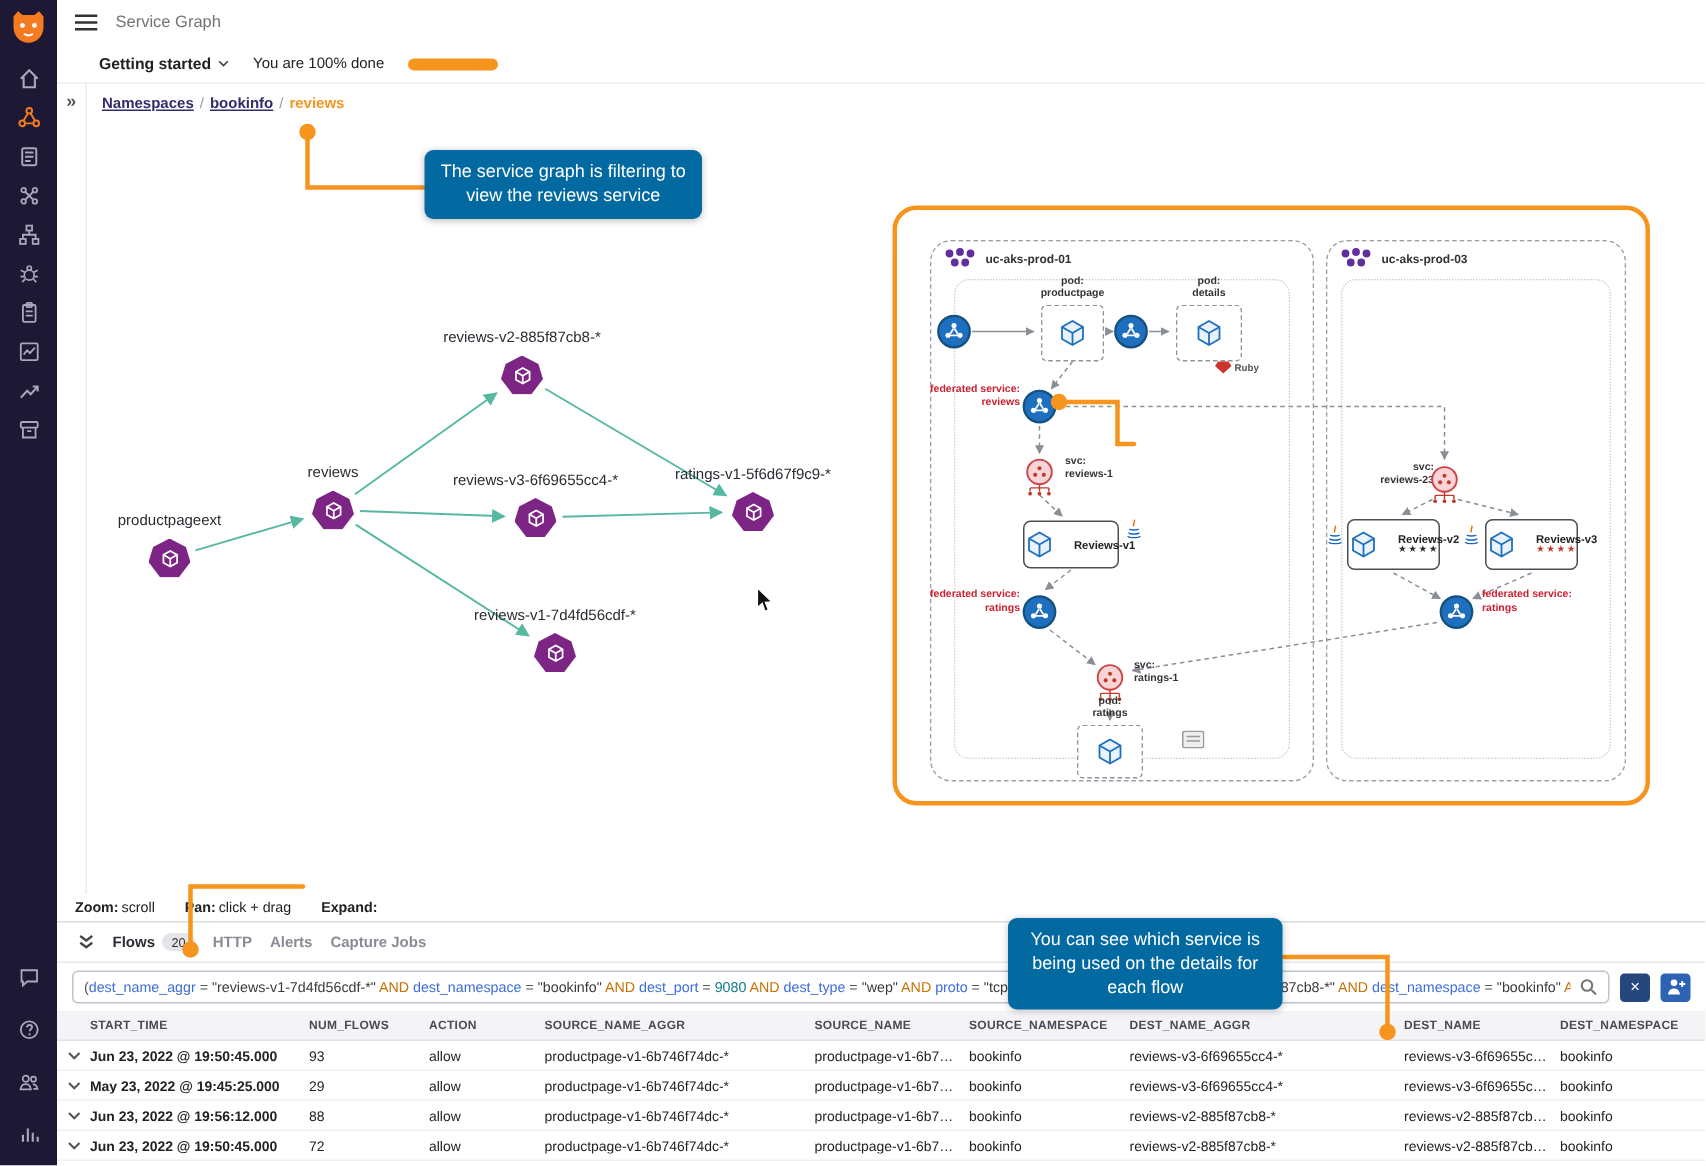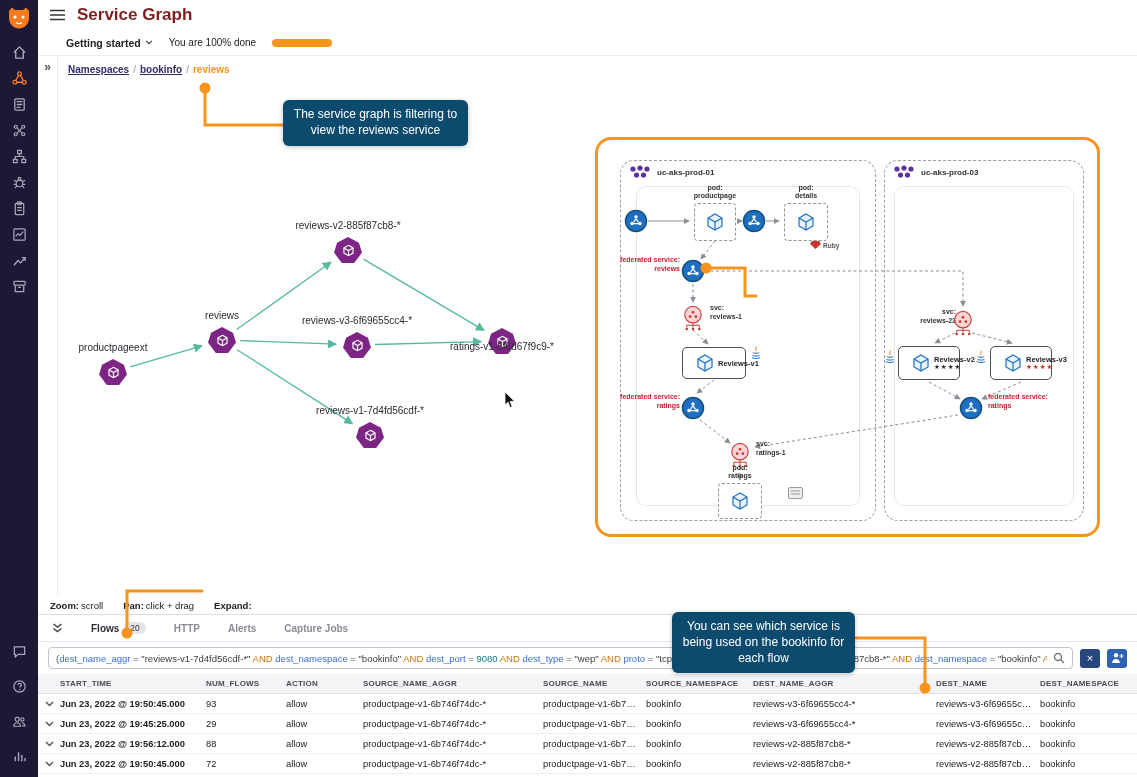--- a/index.html
+++ b/index.html
@@ -11,21 +11,21 @@
   .logo{margin:5px 0 8px;display:flex}
   .sb-nav{display:flex;flex-direction:column;align-items:center}
   .sb-item{width:38px;height:26px;display:flex;align-items:center;justify-content:center;color:#a9a6bd;cursor:pointer}
   .sb-item svg{width:15px;height:15px}
   .sb-item.active{color:#f47b20}
   .sb-bottom{margin-top:auto;margin-bottom:8px;display:flex;flex-direction:column;gap:9px;align-items:center;color:#a9a6bd}
 
   
   .main{position:absolute;left:38px;top:0;right:0;bottom:0}
   .topbar{position:absolute;left:0;top:0;right:0;height:30px;display:flex;align-items:center;gap:12px;padding:0 12px;background:#fff}
-  .topbar h1{font-size:17px;color:#7f1d1d;font-weight:bold}
+  .topbar h1{font-size:11px;color:#737373;font-weight:normal}
   .subbar{position:absolute;left:0;top:30px;right:0;height:26px;display:flex;align-items:center;gap:16px;padding:0 28px;border-bottom:1px solid #ececf1;font-size:10px;color:#222;background:#fff}
   .gs-label{font-weight:bold;font-size:10.5px;display:flex;align-items:center;gap:4px;cursor:pointer}
   .gs-pill{width:60px;height:8px;border-radius:4px;background:#f7941e}
 
   .content{position:absolute;left:0;top:56px;right:0;height:540px;background:#fff;overflow:hidden}
   .rail{position:absolute;left:0;top:0;width:20px;height:100%;border-right:1px solid #ebebef}
   .rail span{display:block;text-align:center;font-size:12px;font-weight:bold;color:#555;margin-top:4px;cursor:pointer}
   .breadcrumb{position:absolute;left:30px;top:8px;font-size:10px;font-weight:bold;z-index:5}
   .breadcrumb a{color:#312d6b;text-decoration:underline;cursor:pointer}
   .breadcrumb .sep{color:#999;margin:0 4px;font-weight:normal}
@@ -40,32 +40,32 @@
   .diagram{position:absolute;left:557px;top:81px;width:505px;height:400px;border:3px solid #f7941e;border-radius:16px;background:#fff;z-index:4}
   .cluster{position:absolute;border:1.5px dashed #9aa0a8;border-radius:14px}
   .cluster-inner{position:absolute;border:1px dotted #cbced4;border-radius:10px}
   .cluster-head{position:absolute;display:flex;align-items:center;gap:5px;font-size:8px;font-weight:bold;color:#333;z-index:2}
   .dconn{position:absolute;inset:0;z-index:1}
   .dicon{position:absolute;z-index:2;display:flex}
   .pod-box{position:absolute;border:1.2px dashed #8f949b;border-radius:4px;display:flex;align-items:center;justify-content:center;background:#fff;z-index:2}
   .pod-label{position:absolute;font-size:7px;font-weight:bold;color:#333;text-align:center;line-height:1.18;z-index:2}
   .fed-label{position:absolute;font-size:7px;font-weight:bold;color:#cf2030;line-height:1.25;z-index:2}
   .svc-label{position:absolute;font-size:7px;font-weight:bold;color:#333;line-height:1.25;z-index:2;width:60px}
-  .app-box{position:absolute;border:1.5px solid #4a4f55;border-radius:5px;background:#fff;display:flex;align-items:center;gap:3px;padding:2px 12px;z-index:2}
+  .app-box{position:absolute;border:1.5px solid #4a4f55;border-radius:5px;background:#fff;display:flex;align-items:center;gap:13px;padding:2px 0;z-index:2}
   .app-box .t{font-size:7.5px;font-weight:bold;color:#222;white-space:nowrap}
   .stars{font-size:6.5px;letter-spacing:1px;line-height:1}
   .mini{position:absolute;display:flex;align-items:center;gap:2px;z-index:2}
   .mini-lb{font-size:6.5px;color:#555;font-weight:bold}
 
   
   .bottom{position:absolute;left:0;top:596px;right:0;height:181px;background:#fff;z-index:10}
   .hint{height:18px;display:flex;align-items:center;padding-left:12px;font-size:9.5px;color:#222}
   .hint b{margin-right:2px}
   .hint span{margin-right:20px}
-  .tabs{height:28px;border-top:1px solid #dcdce2;border-bottom:1px solid #e8e8ec;display:flex;align-items:center;gap:28px;padding:0 14px}
+  .tabs{height:28px;border-top:1px solid #dcdce2;border-bottom:1px solid #e8e8ec;display:flex;align-items:center;gap:12px;padding:0 14px}
   .tab{font-size:10px;font-weight:bold;color:#8b8b97;display:flex;align-items:center;gap:5px;cursor:pointer}
   .tab.active{color:#2c2c34}
   .badge{background:#e4e4ea;border-radius:8px;padding:1px 6px;font-size:8.5px;color:#333;font-weight:normal}
   .tab-collapse{display:flex;cursor:pointer}
   .qrow{height:32px;display:flex;align-items:center;gap:7px;padding:0 10px}
   .qinput{flex:1;height:22px;border:1px solid #bcc4cf;border-radius:4px;display:flex;align-items:center;padding:0 7px;overflow:hidden;background:#fff;cursor:text}
   .qtext{white-space:nowrap;overflow:hidden;font-size:9.5px;flex:1}
   .qsearch{margin-left:auto;display:flex;padding-left:6px}
   .tk-f{color:#3d6dd8}.tk-o{color:#c77405}.tk-v{color:#3a3a3a}.tk-n{color:#0f7b8a}.tk-p{color:#555}
   .qbtn{width:20px;height:19px;border-radius:3px;display:flex;align-items:center;justify-content:center;color:#fff;font-size:11px;cursor:pointer;flex:none}
@@ -74,21 +74,21 @@
   .thead,.trow{display:grid;grid-template-columns:22px 146px 80px 77px 180px 103px 107px 183px 104px 1fr;align-items:center}
   .thead{height:20px;background:#f4f4f7;border-bottom:1px solid #e2e2e6;font-size:8px;font-weight:bold;color:#4a4a55;letter-spacing:.2px}
   .trow{height:20px;border-bottom:1px solid #efeff2;font-size:9.3px;color:#222;cursor:pointer}
   .cell{overflow:hidden;white-space:nowrap;text-overflow:ellipsis;padding-right:8px}
   .c-start{font-weight:bold}
   .chev{display:flex;justify-content:center;cursor:pointer}
 
   
   .overlay{position:absolute;inset:0;z-index:60;pointer-events:none}
   #overlay-svg{position:absolute;inset:0}
-  .callout{position:absolute;background:#0c4a6e;color:#fff;border-radius:6px;padding:7px 10px;font-size:12px;line-height:1.32;text-align:center;box-shadow:0 1px 5px rgba(0,0,0,.25)}
+  .callout{position:absolute;background:#0369a1;color:#fff;border-radius:6px;padding:7px 10px;font-size:12px;line-height:1.32;text-align:center;box-shadow:0 1px 5px rgba(0,0,0,.25)}
 </style>
 </head>
 <body>
 
 <div class="app">
 
   <aside class="sidebar">
     <div class="logo">
       <svg width="26" height="26" viewBox="0 0 26 26">
           <path d="M3 6 6 2.5 9 5h8l3-2.5L23 6v7c0 6-4.5 10.5-10 10.5S3 19 3 13z" fill="#f47b20"></path>
@@ -265,21 +265,21 @@
               <path d="M3 6l7 4 7-4M10 10v8"></path>
             </svg>
           </div>
           <div class="gnode-label" style="left: 229px; top: 259px;">reviews-v3-6f69655cc4-*</div>
           <div class="gnode" style="left: 450px; top: 272px;">
             <svg width="13" height="13" viewBox="0 0 20 20" fill="none" stroke="#fff" stroke-width="1.8">
               <path d="M10 2 17 6v8l-7 4-7-4V6z"></path>
               <path d="M3 6l7 4 7-4M10 10v8"></path>
             </svg>
           </div>
-          <div class="gnode-label" style="left: 374px; top: 255px; margin-top: 30px;">ratings-v1-5f6d67f9c9-*</div>
+          <div class="gnode-label" style="left: 374px; top: 255px;">ratings-v1-5f6d67f9c9-*</div>
           <div class="gnode" style="left: 318px; top: 366px;">
             <svg width="13" height="13" viewBox="0 0 20 20" fill="none" stroke="#fff" stroke-width="1.8">
               <path d="M10 2 17 6v8l-7 4-7-4V6z"></path>
               <path d="M3 6l7 4 7-4M10 10v8"></path>
             </svg>
           </div>
           <div class="gnode-label" style="left: 242px; top: 349px;">reviews-v1-7d4fd56cdf-*</div>
         </div>
 
       <div class="diagram">
@@ -643,21 +643,21 @@
             <div class="cell">reviews-v3-6f69655cc4-*</div>
             <div class="cell">reviews-v3-6f69655cc...</div>
             <div class="cell">bookinfo</div>
           </div>
           <div class="trow">
             <div class="chev">
               <svg width="9" height="6" viewBox="0 0 9 6" fill="none" stroke="#555" stroke-width="1.4">
                 <path d="M1 1l3.5 3.5L8 1"></path>
               </svg>
             </div>
-            <div class="cell c-start">Jun 23, 2022 @ 19:45:25.000</div>
+            <div class="cell c-start">May 23, 2022 @ 19:45:25.000</div>
             <div class="cell">29</div>
             <div class="cell">allow</div>
             <div class="cell">productpage-v1-6b746f74dc-*</div>
             <div class="cell">productpage-v1-6b746...</div>
             <div class="cell">bookinfo</div>
             <div class="cell">reviews-v3-6f69655cc4-*</div>
             <div class="cell">reviews-v3-6f69655cc...</div>
             <div class="cell">bookinfo</div>
           </div>
           <div class="trow">
@@ -701,15 +701,15 @@
         <path d="M205,93 V125 H282" fill="none" stroke="#f7941e" stroke-width="3" stroke-linecap="round"></path>
         <circle cx="205" cy="88" r="5.5" fill="#f7941e"></circle>
         <path d="M711,268 H745 V296 H756" fill="none" stroke="#f7941e" stroke-width="3" stroke-linecap="round"></path>
         <circle cx="706" cy="268" r="5.5" fill="#f7941e"></circle>
         <path d="M127,627 V591 H202" fill="none" stroke="#f7941e" stroke-width="3" stroke-linecap="round"></path>
         <circle cx="127" cy="633" r="5.5" fill="#f7941e"></circle>
         <path d="M856,638 H925 V682" fill="none" stroke="#f7941e" stroke-width="3" stroke-linecap="round"></path>
         <circle cx="925" cy="688" r="5.5" fill="#f7941e"></circle>
       </svg>
   <div class="callout" style="left: 283px; top: 100px; width: 185px;">The service graph is filtering to view the reviews service</div>
-      <div class="callout" style="left: 672px; top: 612px; width: 183px;">You can see which service is being used on the bookinfo for each flow</div>
+      <div class="callout" style="left: 672px; top: 612px; width: 183px;">You can see which service is being used on the details for each flow</div>
     </div>
 </div>
 
 </body></html>

